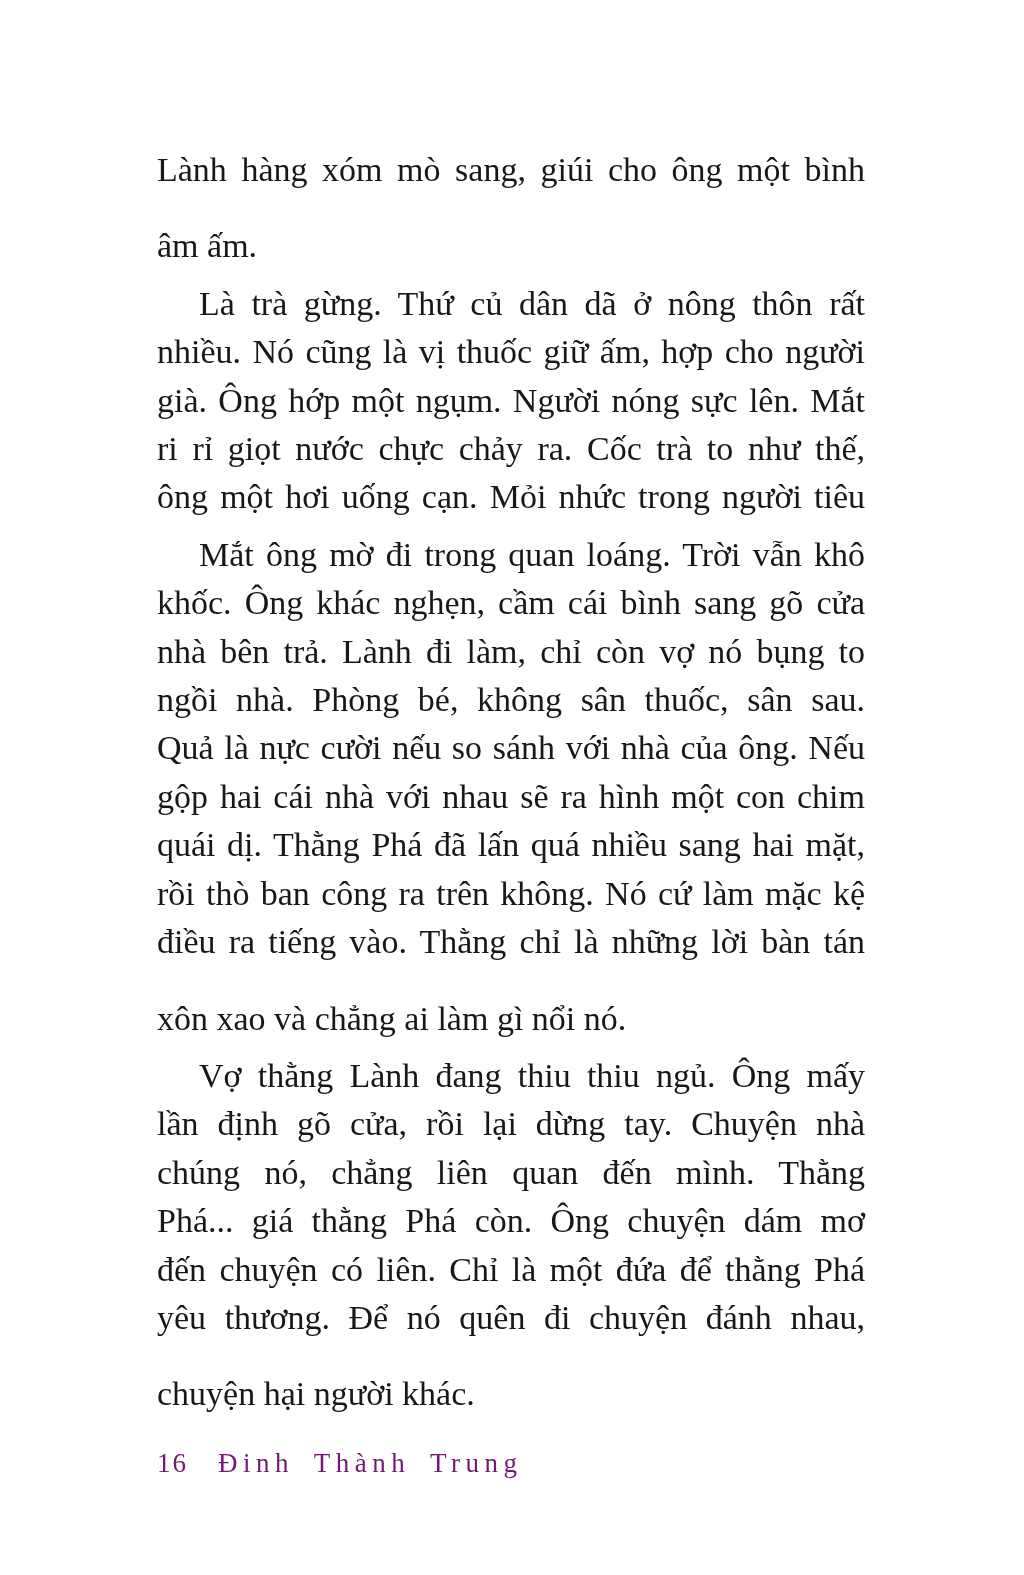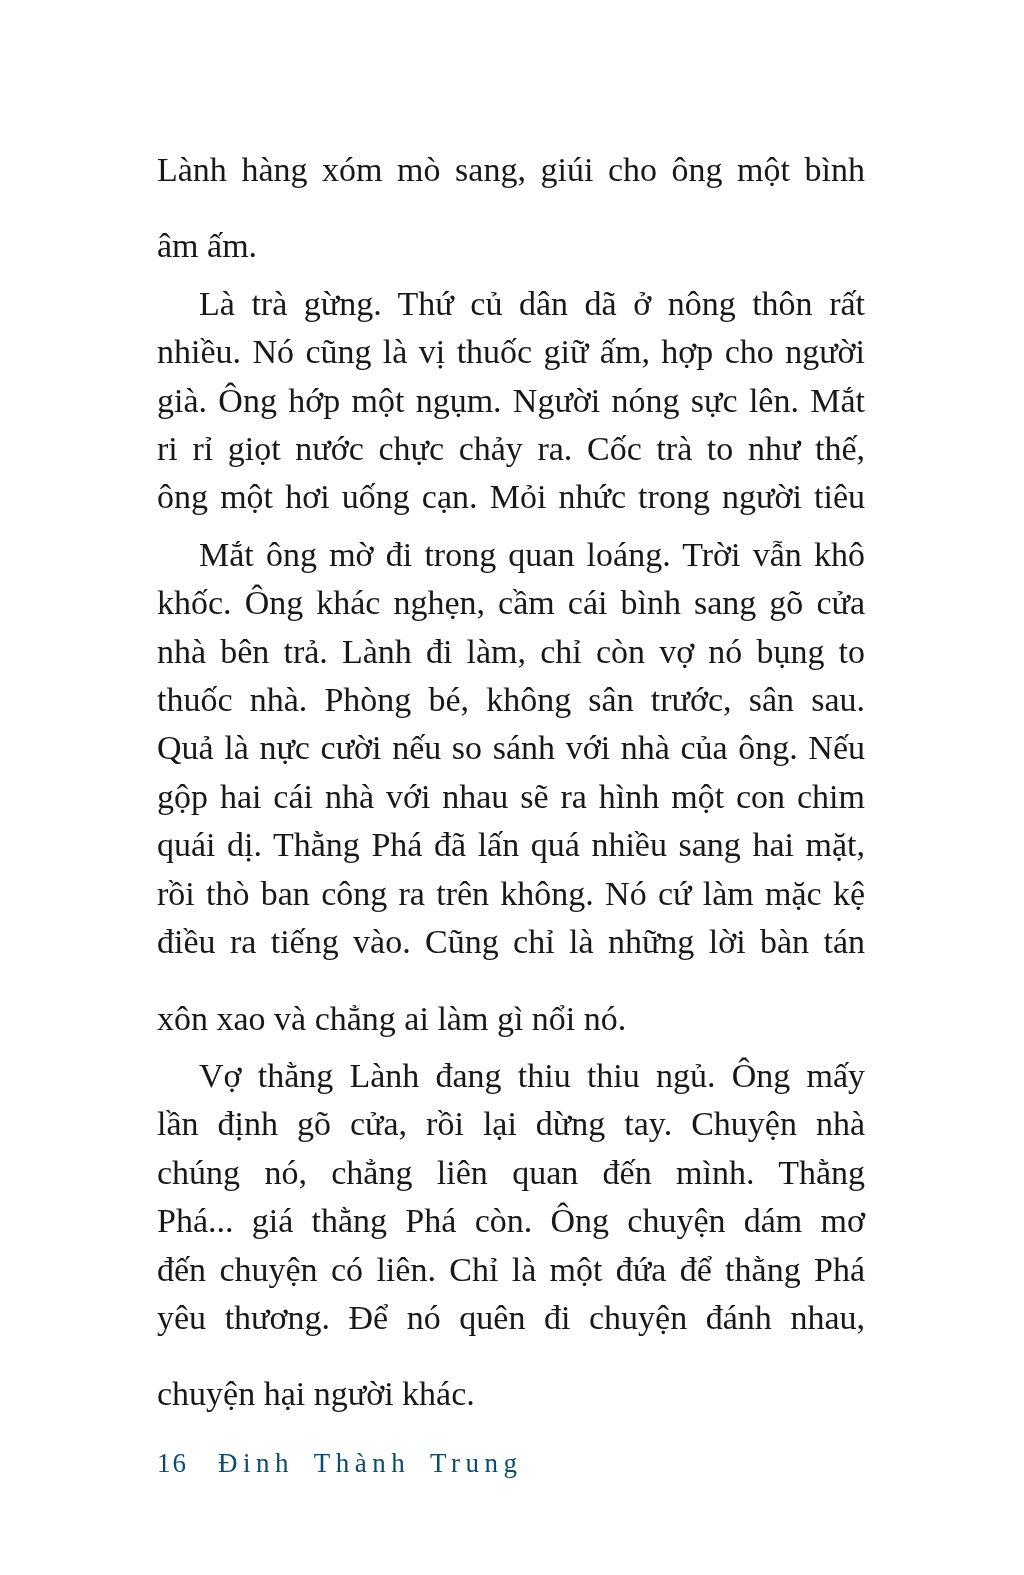--- a/index.html
+++ b/index.html
@@ -42,21 +42,21 @@
     text-indent: 42px;
   }
   .footer {
     position: absolute;
     left: 157px;
     top: 1448px;
     display: flex;
     align-items: flex-end;
     gap: 30px;
     font-size: 27px;
-    color: #0c4a6e;
+    color: #701a75;
   }
   .page-number {
     letter-spacing: 2px;
   }
   .author {
     letter-spacing: 5.5px;
     word-spacing: 8px;
   }
 </style>
 </head>
@@ -72,26 +72,26 @@
         <div class="line justify indent">Là trà gừng. Thứ củ dân dã ở nông thôn rất</div>
         <div class="line justify">nhiều. Nó cũng là vị thuốc giữ ấm, hợp cho người</div>
         <div class="line justify">già. Ông hớp một ngụm. Người nóng sực lên. Mắt</div>
         <div class="line justify">ri rỉ giọt nước chực chảy ra. Cốc trà to như thế,</div>
         <div class="line justify">ông một hơi uống cạn. Mỏi nhức trong người tiêu</div>
       </div>
       <div class="paragraph">
         <div class="line justify indent">Mắt ông mờ đi trong quan loáng. Trời vẫn khô</div>
         <div class="line justify">khốc. Ông khác nghẹn, cầm cái bình sang gõ cửa</div>
         <div class="line justify">nhà bên trả. Lành đi làm, chỉ còn vợ nó bụng to</div>
-        <div class="line justify">thuốc nhà. Phòng bé, không sân trước, sân sau.</div>
+        <div class="line justify">ngồi nhà. Phòng bé, không sân thuốc, sân sau.</div>
         <div class="line justify">Quả là nực cười nếu so sánh với nhà của ông. Nếu</div>
         <div class="line justify">gộp hai cái nhà với nhau sẽ ra hình một con chim</div>
         <div class="line justify">quái dị. Thằng Phá đã lấn quá nhiều sang hai mặt,</div>
         <div class="line justify">rồi thò ban công ra trên không. Nó cứ làm mặc kệ</div>
-        <div class="line justify">điều ra tiếng vào. Cũng chỉ là những lời bàn tán</div>
+        <div class="line justify">điều ra tiếng vào. Thằng chỉ là những lời bàn tán</div>
         <div class="line last">xôn xao và chẳng ai làm gì nổi nó.</div>
       </div>
       <div class="paragraph">
         <div class="line justify indent">Vợ thằng Lành đang thiu thiu ngủ. Ông mấy</div>
         <div class="line justify">lần định gõ cửa, rồi lại dừng tay. Chuyện nhà</div>
         <div class="line justify">chúng nó, chẳng liên quan đến mình. Thằng</div>
         <div class="line justify">Phá... giá thằng Phá còn. Ông chuyện dám mơ</div>
         <div class="line justify">đến chuyện có liên. Chỉ là một đứa để thằng Phá</div>
         <div class="line justify">yêu thương. Để nó quên đi chuyện đánh nhau,</div>
         <div class="line last">chuyện hại người khác.</div>

